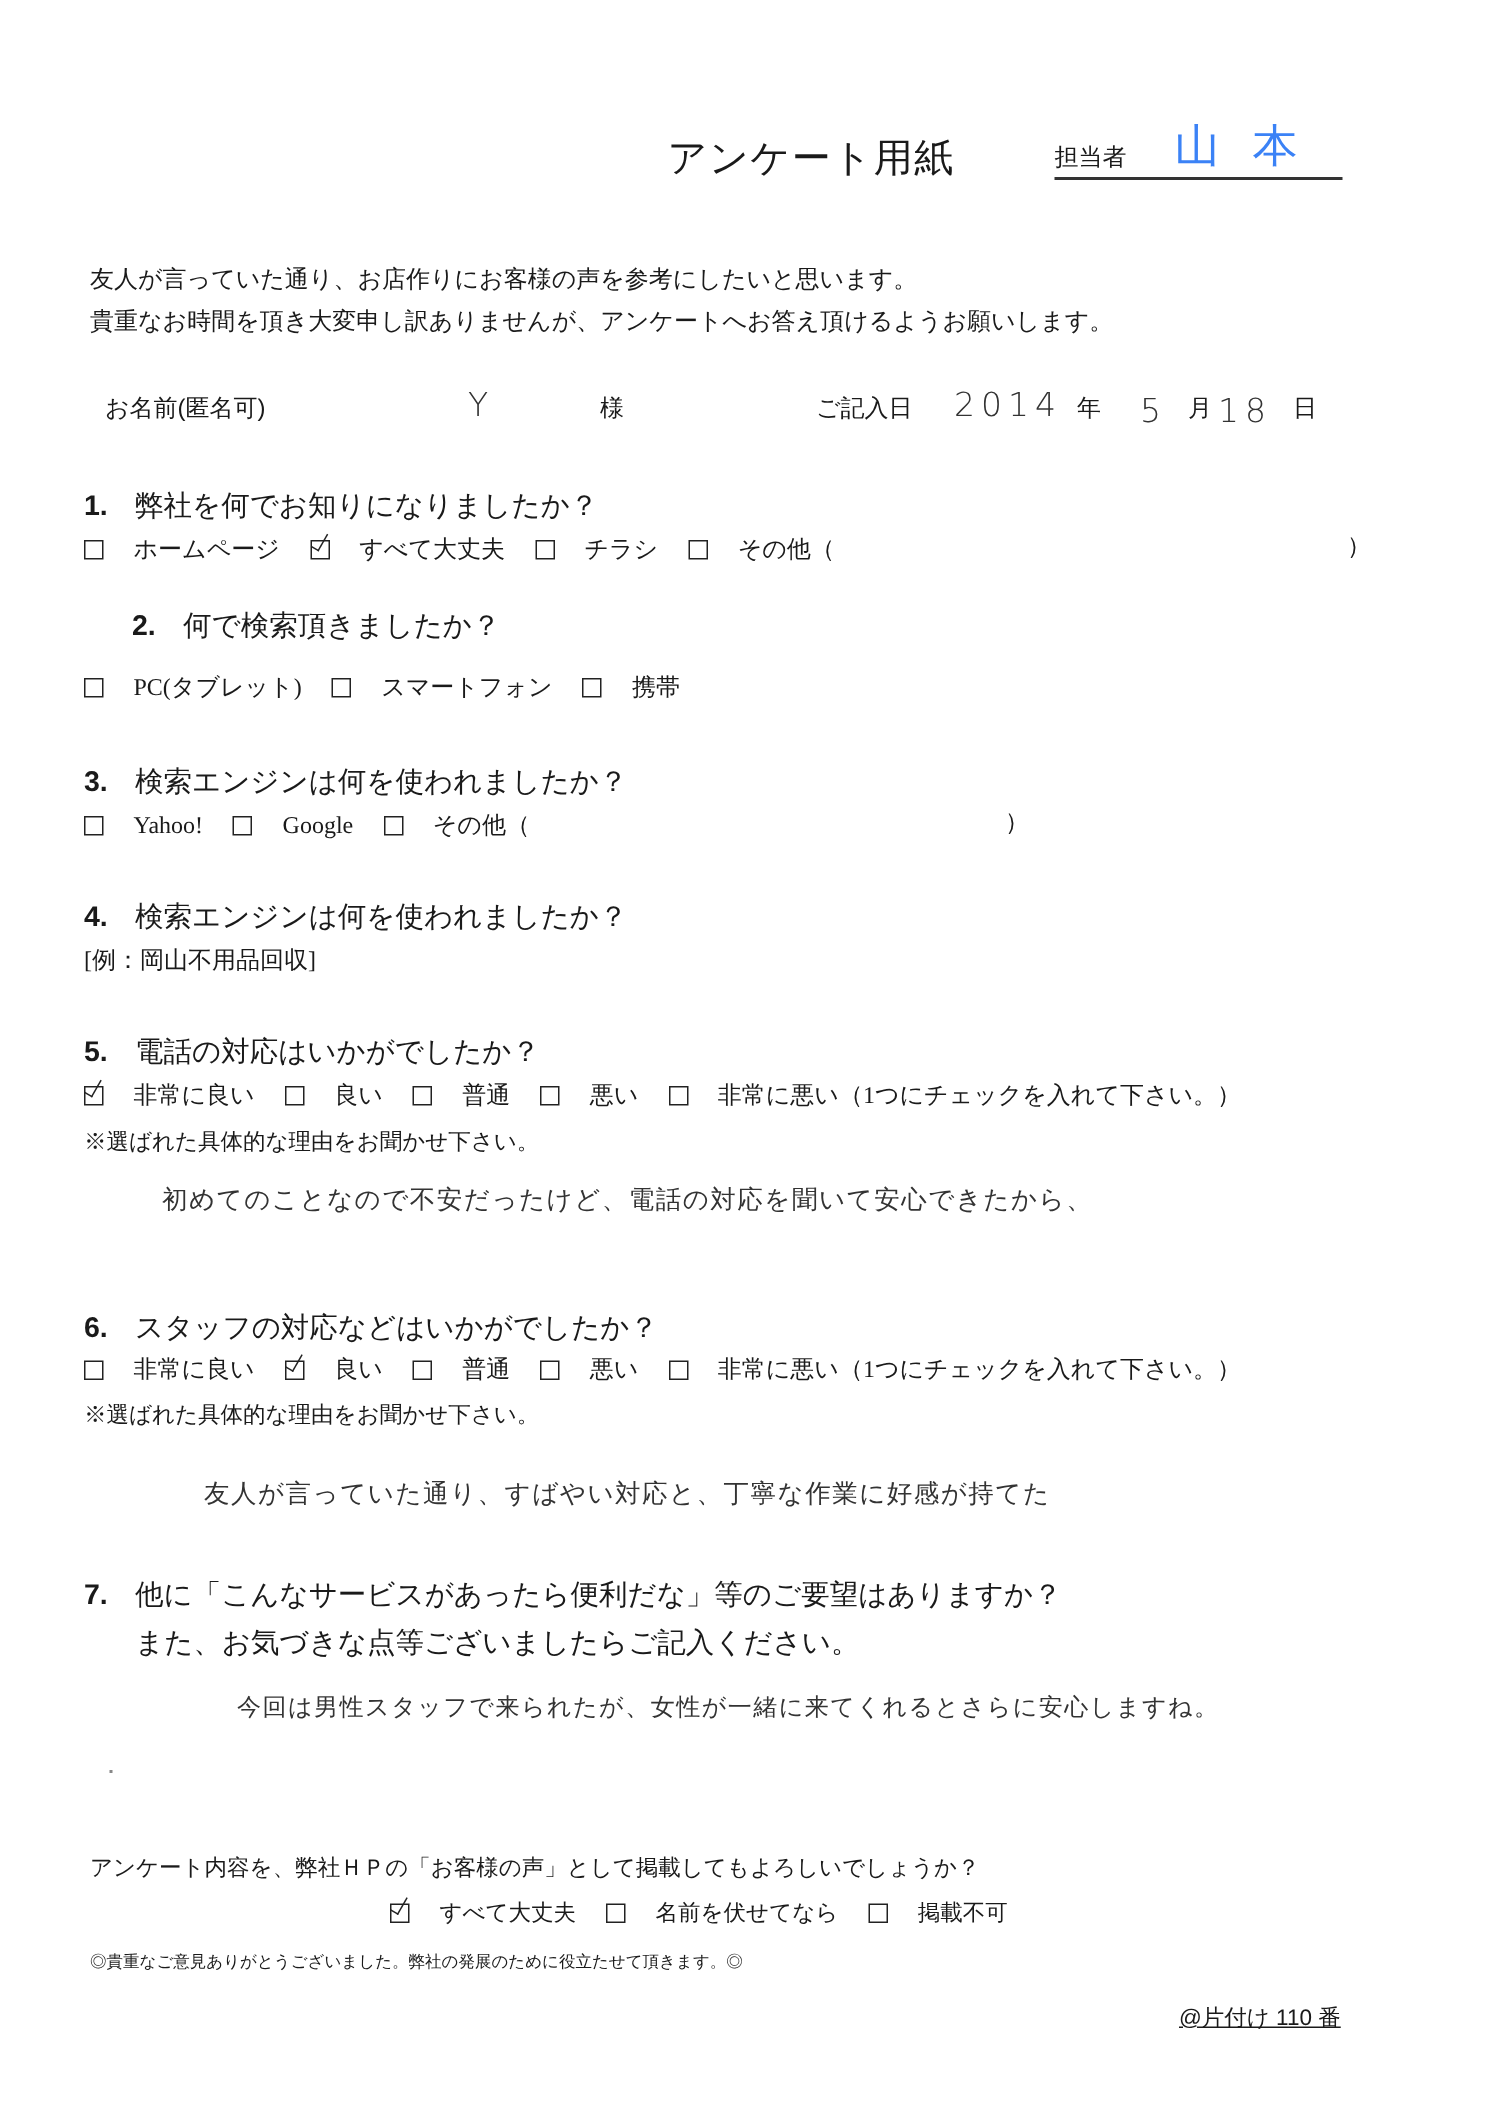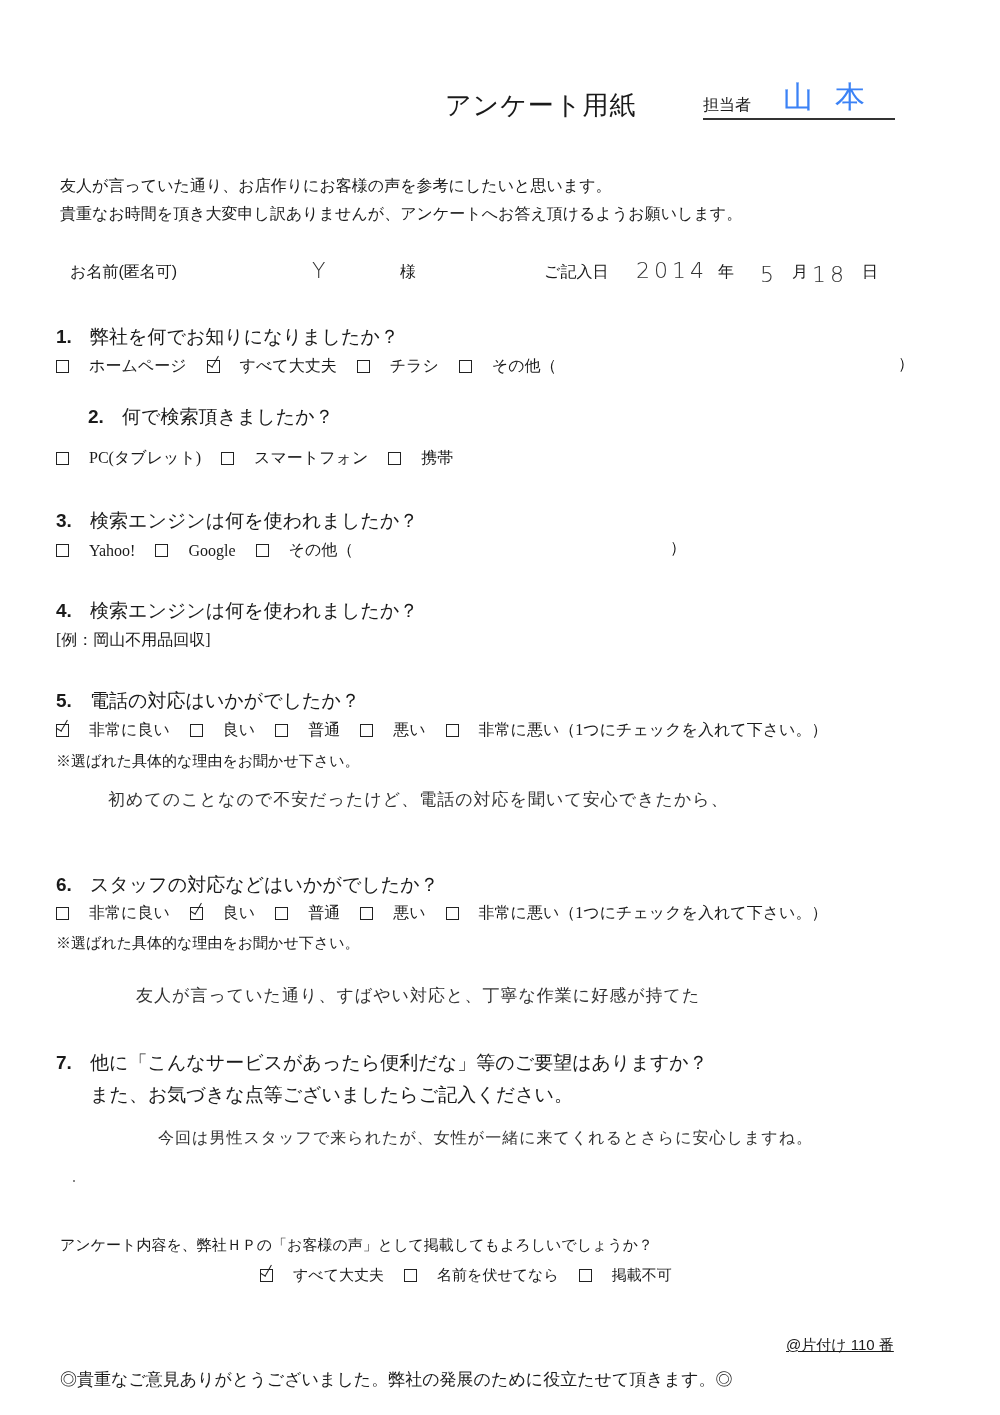--- a/index.html
+++ b/index.html
@@ -23,21 +23,21 @@
   .q-title .txt { font-weight: normal; }
   .opts { left: 56px; font-size: 16px; font-family: "Liberation Serif", serif; display: flex; align-items: center; }
   .opt { display: inline-flex; align-items: center; margin-right: 20px; }
   .cb { display: inline-block; width: 11px; height: 11px; border: 1.3px solid #222; margin-right: 20px; position: relative; }
   .cb.checked::after {
     content: ""; position: absolute; left: 2px; top: -7px; width: 5px; height: 12px;
     border-right: 1.6px solid #222; border-bottom: 1.6px solid #222; transform: rotate(30deg);
   }
   .note { left: 56px; font-size: 15px; font-family: "Liberation Sans", sans-serif; }
   .answer { font-size: 17px; font-family: "DejaVu Sans", sans-serif; font-weight: 200; color: #333; letter-spacing: 1px; }
-  .footer-line { left: 60px; top: 1368px; font-size: 17px; font-family: "Liberation Sans", sans-serif; text-align: right; }
+  .footer-line { left: 60px; top: 1300px; font-size: 11px; font-family: "Liberation Sans", sans-serif; text-align: right; }
   .brand { left: 786px; top: 1300px; font-size: 15px; font-family: "Liberation Sans", sans-serif; text-decoration: underline; margin-top: 36px; }
   .dot { position: absolute; width: 2px; height: 2px; background: #888; }
 </style>
 </head>
 <body>
 
 <div class="abs title">アンケート用紙</div>
 <div class="abs staff-wrap">
   <span class="staff-label">担当者</span>
   <span class="staff-name">山本</span>

